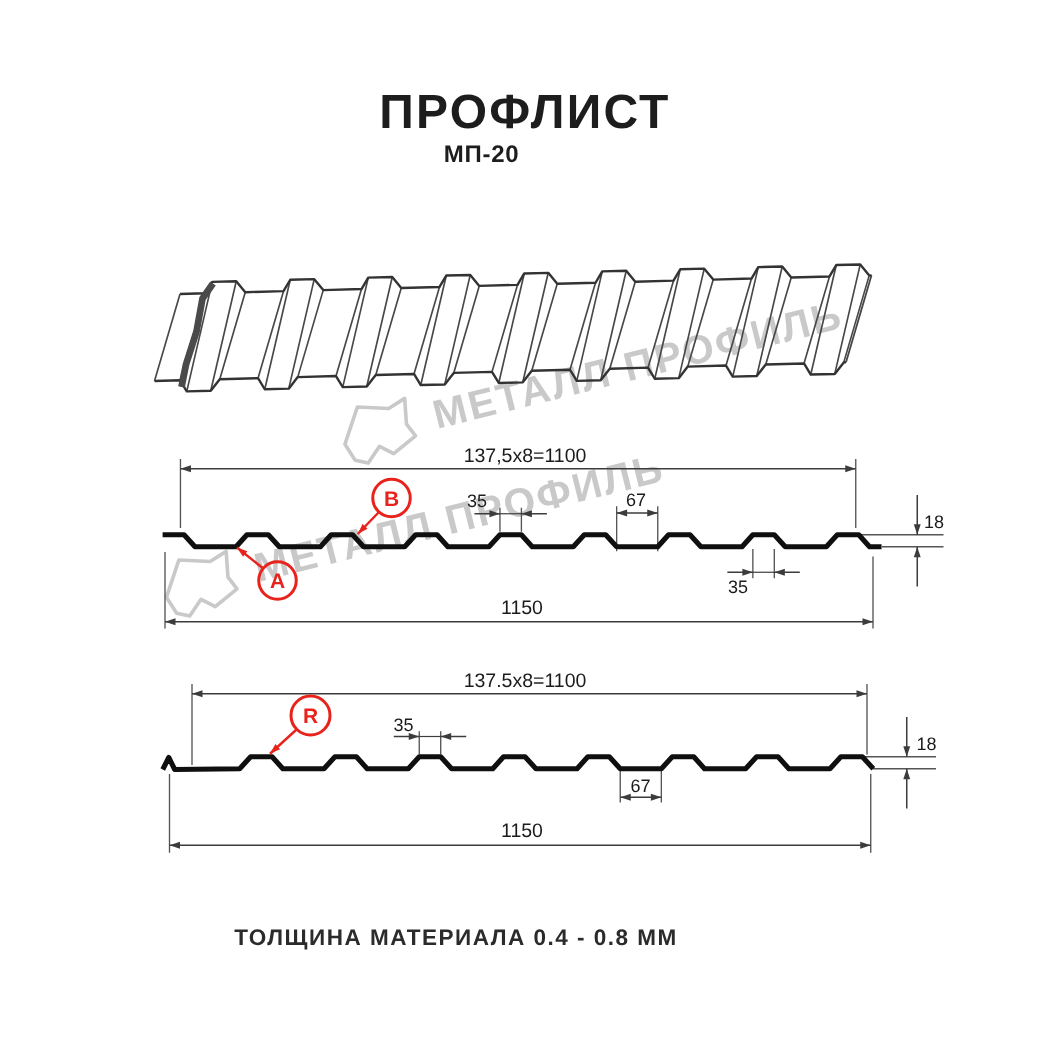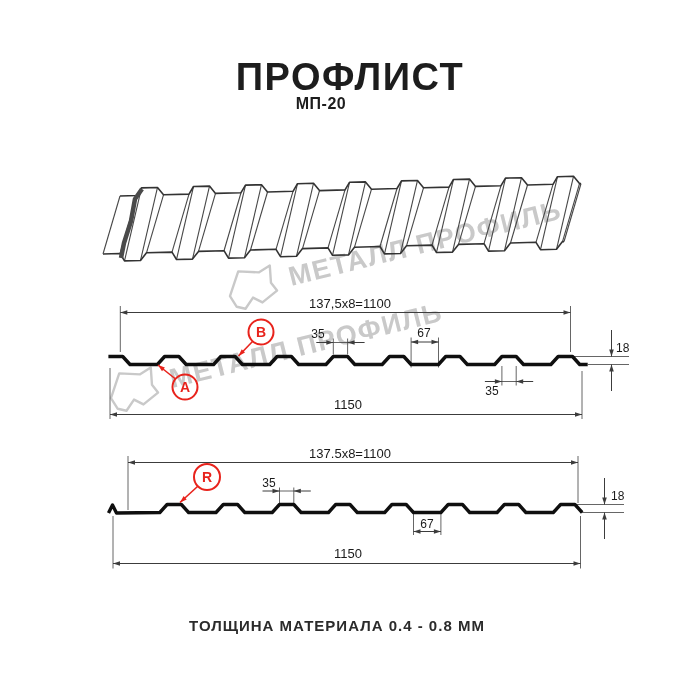--- a/index.html
+++ b/index.html
@@ -1,23 +1,23 @@
 <!DOCTYPE html>
 <html><head>
 <meta charset="utf-8">
 <style>
   html,body{margin:0;padding:0;background:#ffffff;}
   #stage{position:relative;width:700px;height:700px;background:#fff;overflow:hidden;
          font-family:"Liberation Sans",sans-serif;}
   .title{position:absolute;top:56px;left:0;width:700px;text-align:center;
-         font-size:38px;font-weight:800;letter-spacing:1.5px;color:#1d1d1d;}
+         font-size:32px;font-weight:800;letter-spacing:1.5px;color:#1d1d1d;}
   .subtitle{position:absolute;top:95px;left:0;width:642px;text-align:center;
          font-size:16px;font-weight:600;letter-spacing:.5px;color:#1d1d1d;}
   .footer{position:absolute;top:617px;left:0;width:608px;text-align:center;
-         font-size:15px;font-weight:600;letter-spacing:1px;color:#2b2b2b;margin-left:33px;}
+         font-size:15px;font-weight:600;letter-spacing:1px;color:#2b2b2b;}
   .watermark{position:absolute;display:flex;align-items:center;gap:10px;
          color:#c9c9c9;font-weight:700;font-size:27px;letter-spacing:1.5px;
          transform:rotate(-14deg);transform-origin:40px 50%;white-space:nowrap;}
   .wm1{left:222px;top:258px;}
   .wm2{left:103px;top:360px;}
   .wmlogo{flex:0 0 auto;}
   #draw{position:absolute;left:0;top:0;}
   svg text{font-family:"Liberation Sans",sans-serif;}
   .dimtxt{font-size:12px;fill:#1b1b1b;}
   .dimtxt-lg{font-size:13px;fill:#1b1b1b;}

